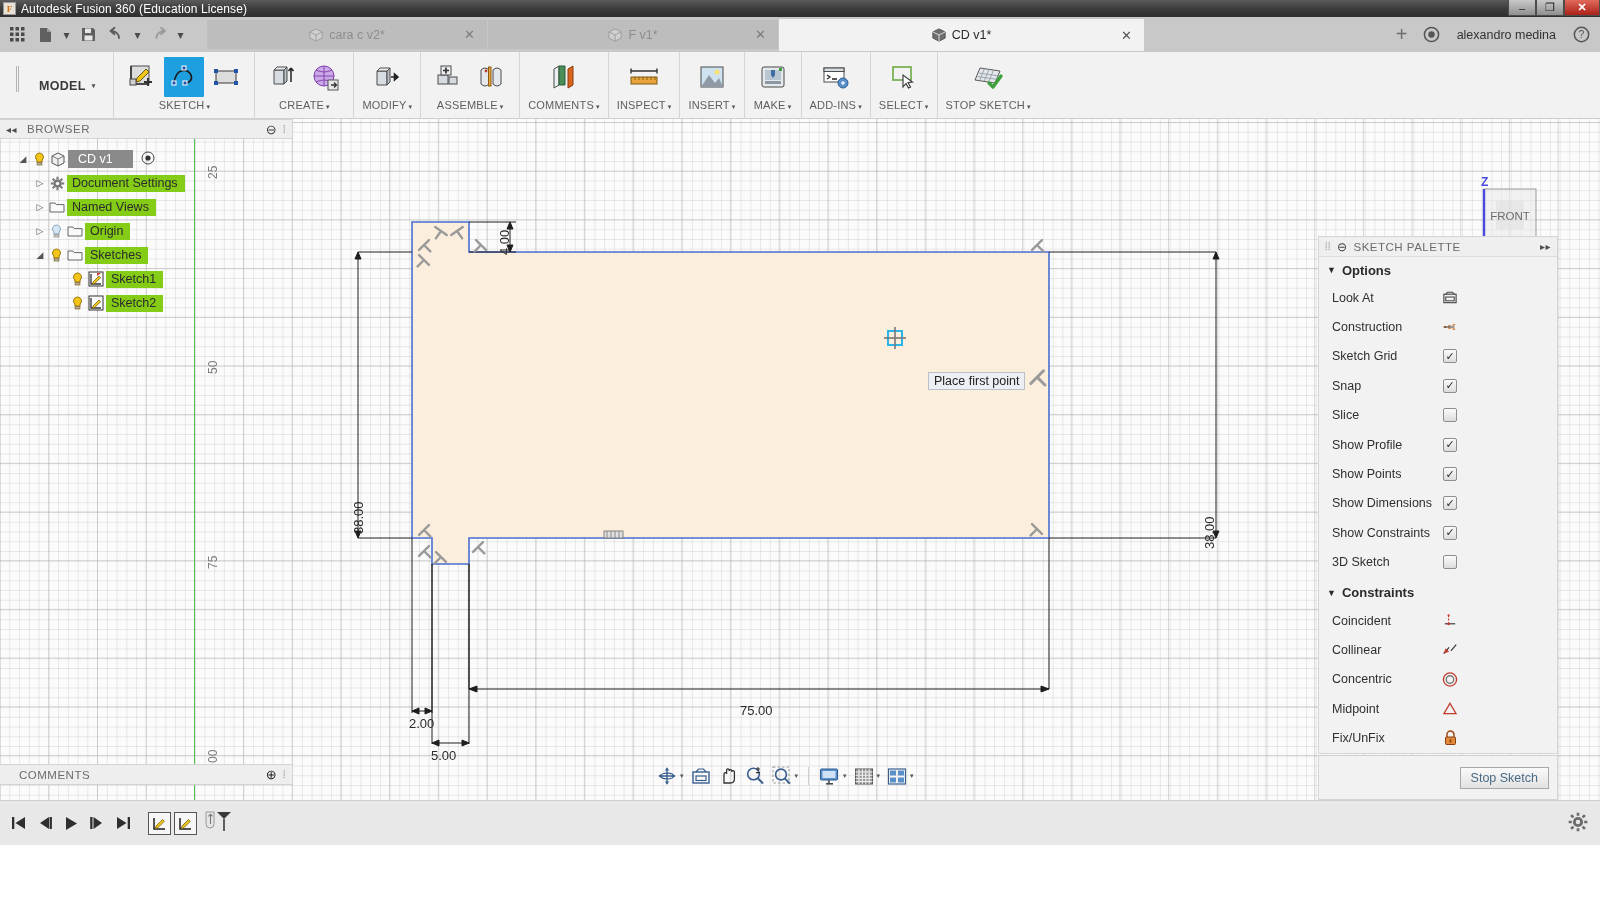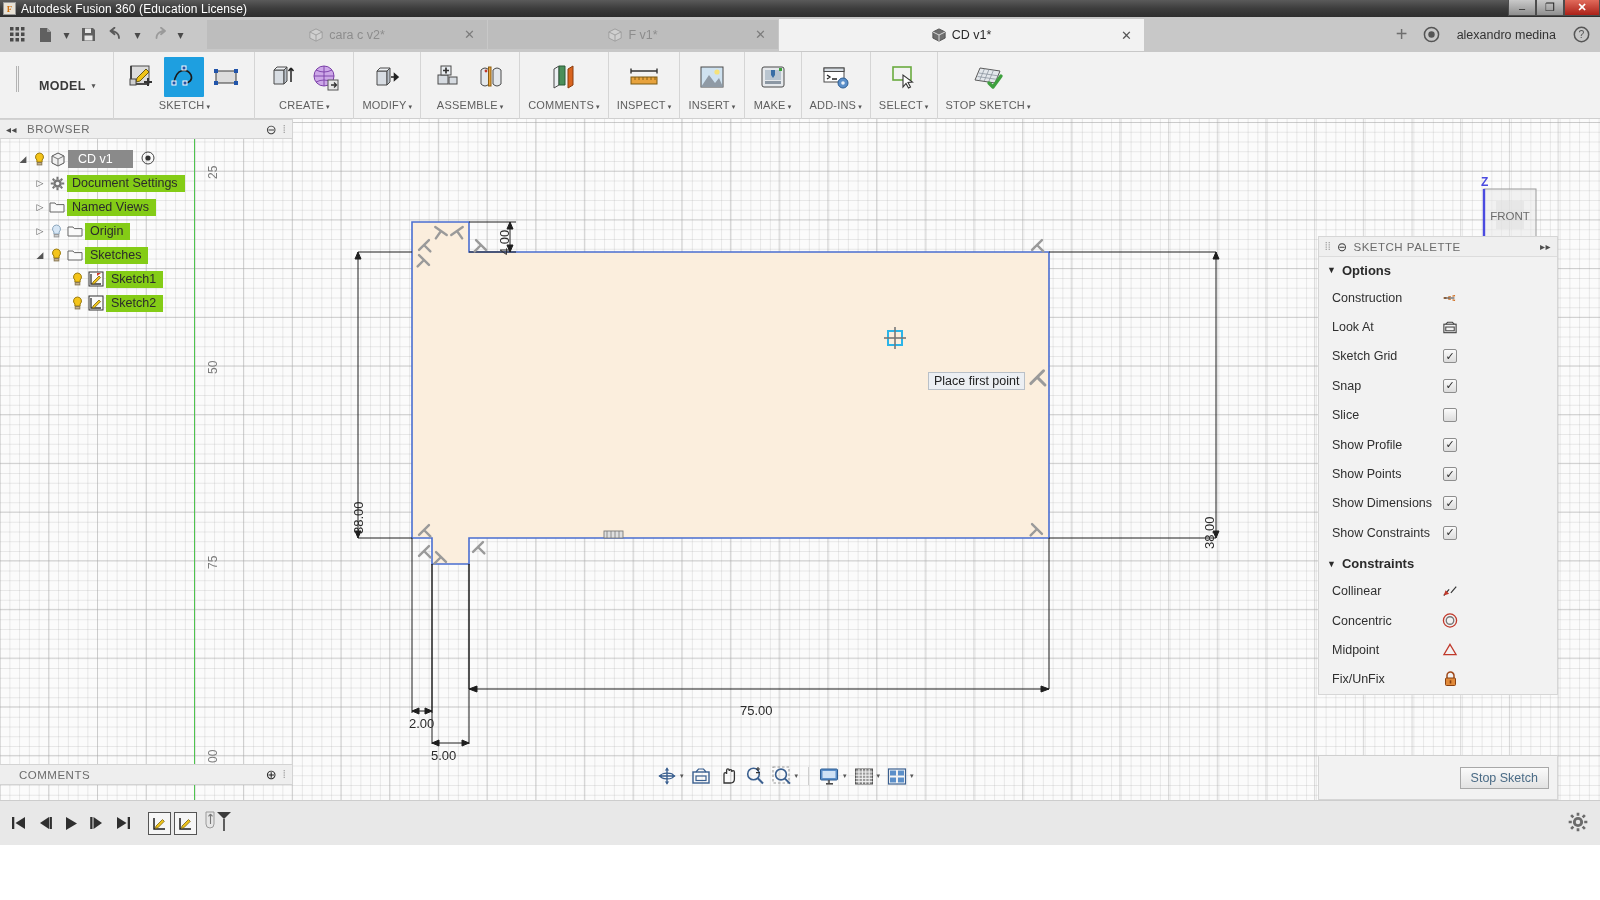--- a/index.html
+++ b/index.html
@@ -828,40 +828,40 @@
     <span>SKETCH PALETTE</span>
     <span class="expand">▸▸</span>
   </div>
 
   <div class="psection">
     <span class="tri">▼</span>
     <span>Options</span>
   </div>
 
   <div class="prow">
+    <span>Look At</span>
+    <span class="pval">
+      <svg width="17" height="15" viewBox="0 0 17 15">
+          <rect x="2" y="4" width="13" height="9" fill="none" stroke="#444" stroke-width="1.2"></rect>
+          <rect x="4" y="7" width="9" height="4" fill="none" stroke="#444" stroke-width="1.1"></rect>
+          <path d="M4 4 l2 -2 h5 l2 2" fill="none" stroke="#444" stroke-width="1.1"></path>
+        </svg>
+    </span>
+  </div>
+  <div class="prow">
     <span>Construction</span>
     <span class="pval">
       <svg width="18" height="14" viewBox="0 0 18 14">
           <path d="M2 7 L16 4" stroke="#d06a1a" stroke-width="1.3" stroke-dasharray="3 2"></path>
           <path d="M2 7 L16 10" stroke="#d06a1a" stroke-width="1.3" stroke-dasharray="3 2"></path>
           <path d="M2 7 L14 7" stroke="#444" stroke-width="1.2"></path>
         </svg>
     </span>
   </div>
   <div class="prow">
-    <span>Look At</span>
-    <span class="pval">
-      <svg width="17" height="15" viewBox="0 0 17 15">
-          <rect x="2" y="4" width="13" height="9" fill="none" stroke="#444" stroke-width="1.2"></rect>
-          <rect x="4" y="7" width="9" height="4" fill="none" stroke="#444" stroke-width="1.1"></rect>
-          <path d="M4 4 l2 -2 h5 l2 2" fill="none" stroke="#444" stroke-width="1.1"></path>
-        </svg>
-    </span>
-  </div>
-  <div class="prow">
     <span>Sketch Grid</span>
     <span class="pval">
         <span class="cbx">✓</span>
       </span>
   </div>
   <div class="prow">
     <span>Snap</span>
     <span class="pval">
         <span class="cbx">✓</span>
       </span>
@@ -887,28 +887,45 @@
   <div class="prow">
     <span>Show Dimensions</span>
     <span class="pval">
         <span class="cbx">✓</span>
       </span>
   </div>
   <div class="prow">
     <span>Show Constraints</span>
     <span class="pval">
         <span class="cbx">✓</span>
+      </span>
+  </div>
+  <div class="prow">
+    <span>3D Sketch</span>
+    <span class="pval">
+        <span class="cbx"></span>
       </span>
   </div>
 
   <div class="psection" style="margin-top:3px">
     <span class="tri">▼</span>
     <span>Constraints</span>
   </div>
 
+  <div class="prow">
+    <span>Coincident</span>
+    <span class="pval">
+      <svg width="17" height="15" viewBox="0 0 17 15">
+          <path d="M7 2 v8" stroke="#c0392b" stroke-width="1.2" stroke-dasharray="2 1.5"></path>
+          <path d="M3 11 h11" stroke="#333" stroke-width="1.2"></path>
+          <circle cx="7" cy="11" r="1.5" fill="#c0392b"></circle>
+          <circle cx="7" cy="2" r="1.2" fill="#c0392b"></circle>
+        </svg>
+    </span>
+  </div>
   <div class="prow">
     <span>Collinear</span>
     <span class="pval">
       <svg width="18" height="15" viewBox="0 0 18 15">
           <path d="M2 12 L8 5" stroke="#333" stroke-width="1.3"></path>
           <path d="M10 9 L16 2" stroke="#333" stroke-width="1.3"></path>
           <path d="M4 6 l-2 6 l6 -2" fill="#c0392b"></path>
         </svg>
     </span>
   </div>

